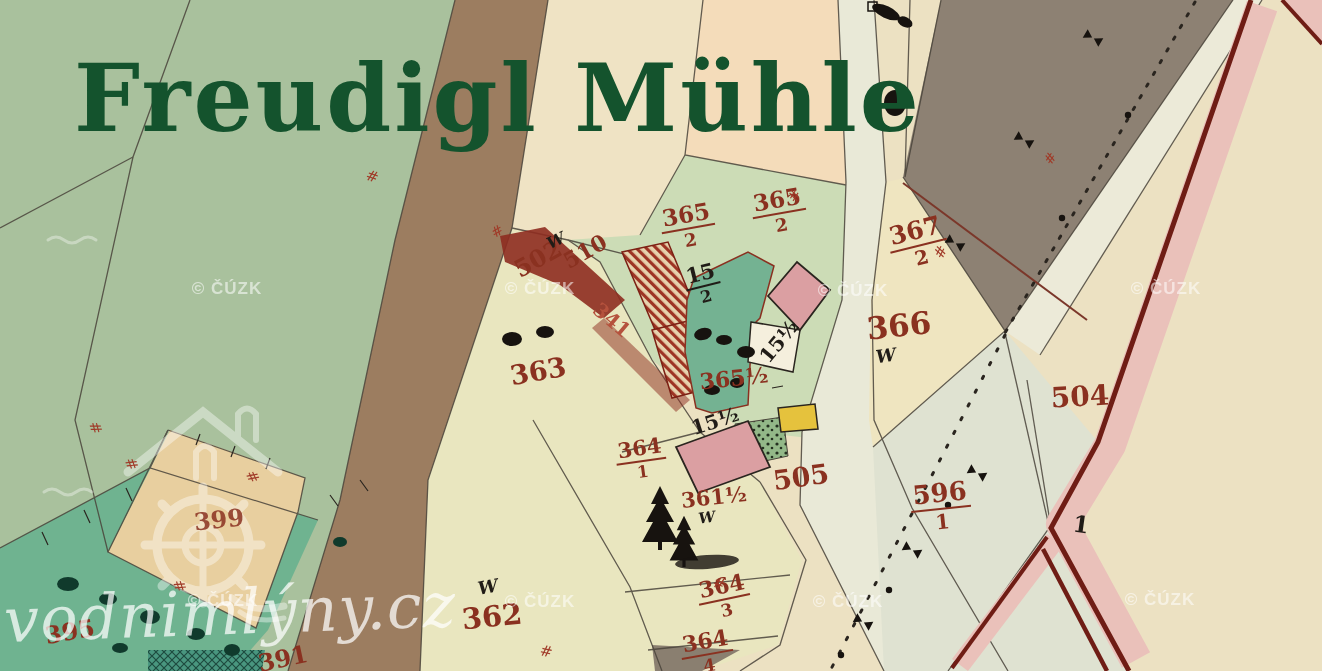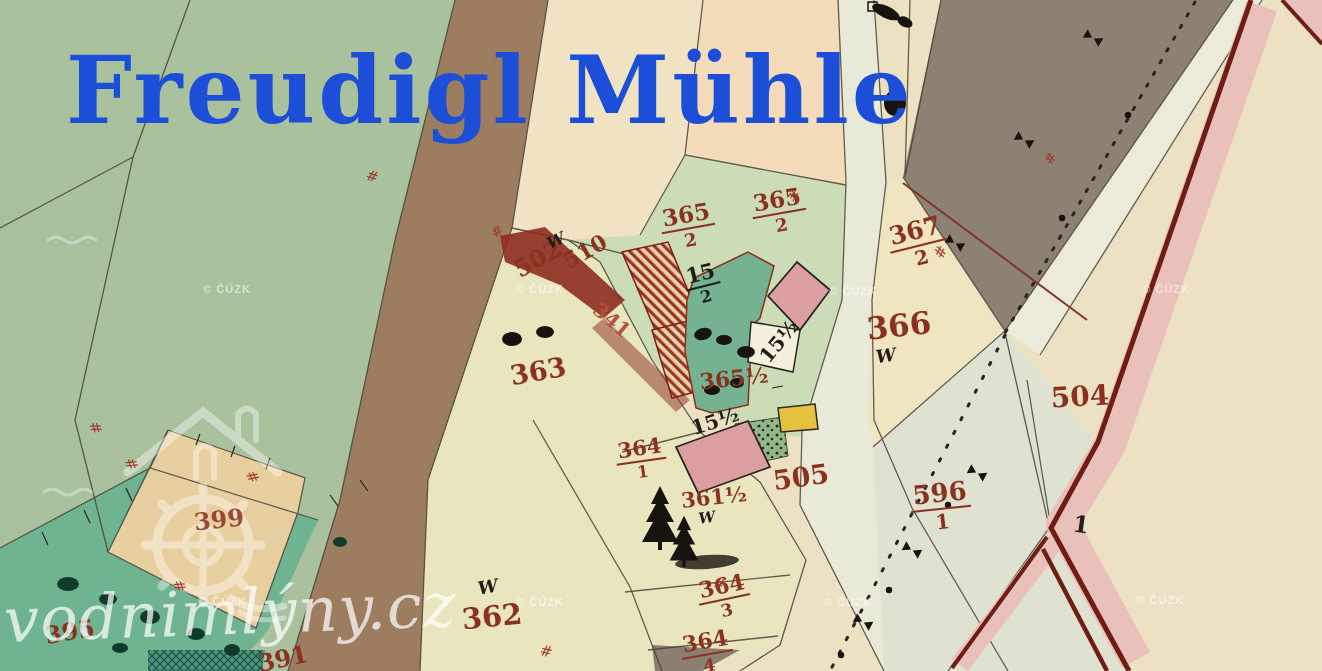--- a/index.html
+++ b/index.html
@@ -8,25 +8,25 @@
   .stage{position:relative;width:1322px;height:671px;}
   .stage svg{position:absolute;left:0;top:0;}
   #labels-layer{position:absolute;left:0;top:0;width:100%;height:100%;z-index:3;pointer-events:none;}
   .lbl{position:absolute;font-family:"DejaVu Serif",serif;font-weight:bold;white-space:nowrap;line-height:1;}
   .lbl.red{color:#8a3120;}
   .lbl.black{color:#201c17;}
   .lbl.w{font-style:italic;font-weight:bold;}
   .lbl.hash{color:#a03a28;font-weight:normal;}
   .lbl .num{display:block;border-bottom:2px solid currentColor;padding:0 3px 2px;text-align:center;}
   .lbl .den{display:block;text-align:center;font-size:78%;padding-top:2px;}
-  #map-title{position:absolute;left:66px;top:44px;z-index:4;margin:0;
+  #map-title{position:absolute;left:66px;top:44px;z-index:4;margin:8px;
      font-family:"DejaVu Serif",serif;font-weight:bold;font-size:93px;line-height:1;
-     letter-spacing:3px;color:#1d4ed8;pointer-events:none;}
+     letter-spacing:3px;color:#14532d;pointer-events:none;}
   .cuzk{position:absolute;z-index:5;transform:translate(-50%,-50%);
-     font-family:"Liberation Sans",sans-serif;font-weight:bold;font-size:11px;
+     font-family:"Liberation Sans",sans-serif;font-weight:bold;font-size:17px;
      color:rgba(255,255,255,0.55);letter-spacing:1px;white-space:nowrap;pointer-events:none;}
   #site-wm{position:absolute;left:4px;top:582px;z-index:5;
      font-family:"DejaVu Serif",serif;font-style:italic;font-size:62px;line-height:1;
      color:rgba(255,255,255,0.72);letter-spacing:1px;transform:rotate(-2deg);pointer-events:none;}
 </style>
 </head>
 <body>
 
 <div class="stage">
 

